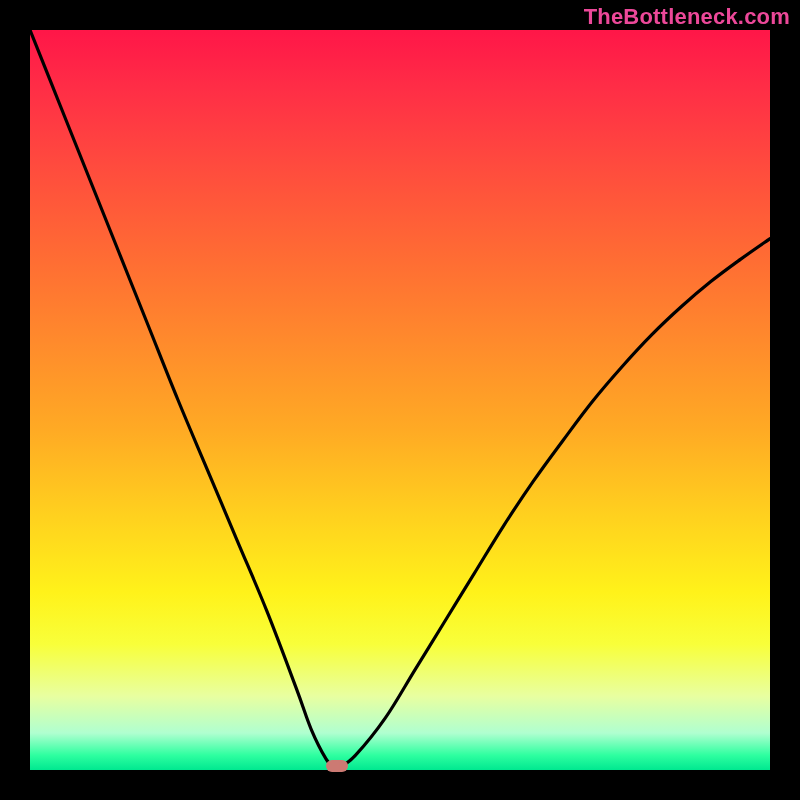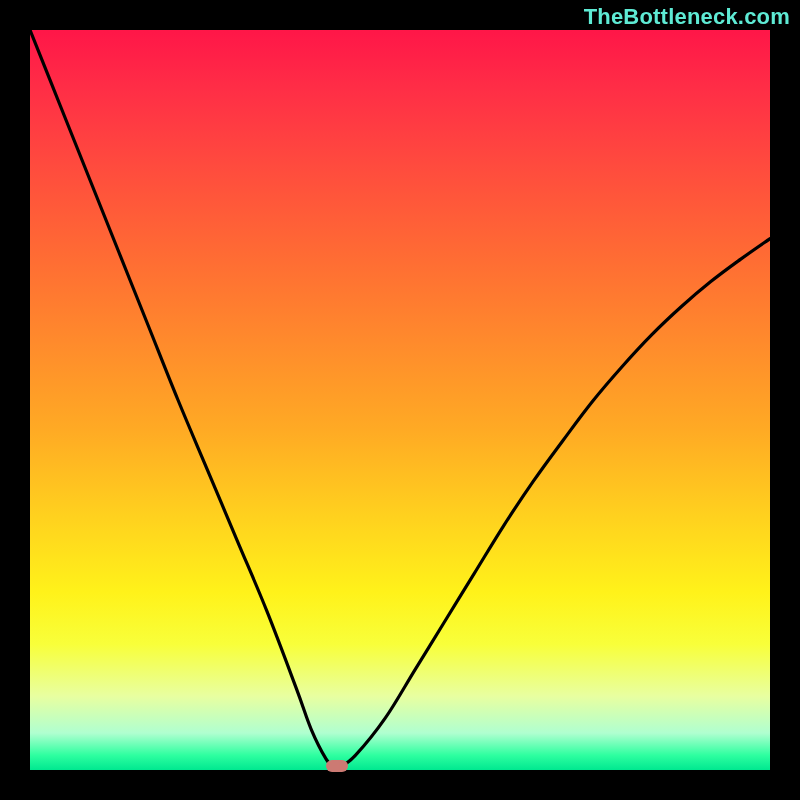--- a/index.html
+++ b/index.html
@@ -31,21 +31,21 @@
       #2effa0 98%,
       #00e890 100%);
   }
   .watermark {
     position: absolute;
     top: 4px;
     right: 10px;
     font-family: Arial, Helvetica, sans-serif;
     font-size: 22px;
     font-weight: 600;
-    color: #5eead4;
+    color: #ec4899;
     letter-spacing: 0.2px;
   }
   .curve-svg {
     position: absolute;
     left: 30px;
     top: 30px;
     width: 740px;
     height: 740px;
   }
   .marker {

